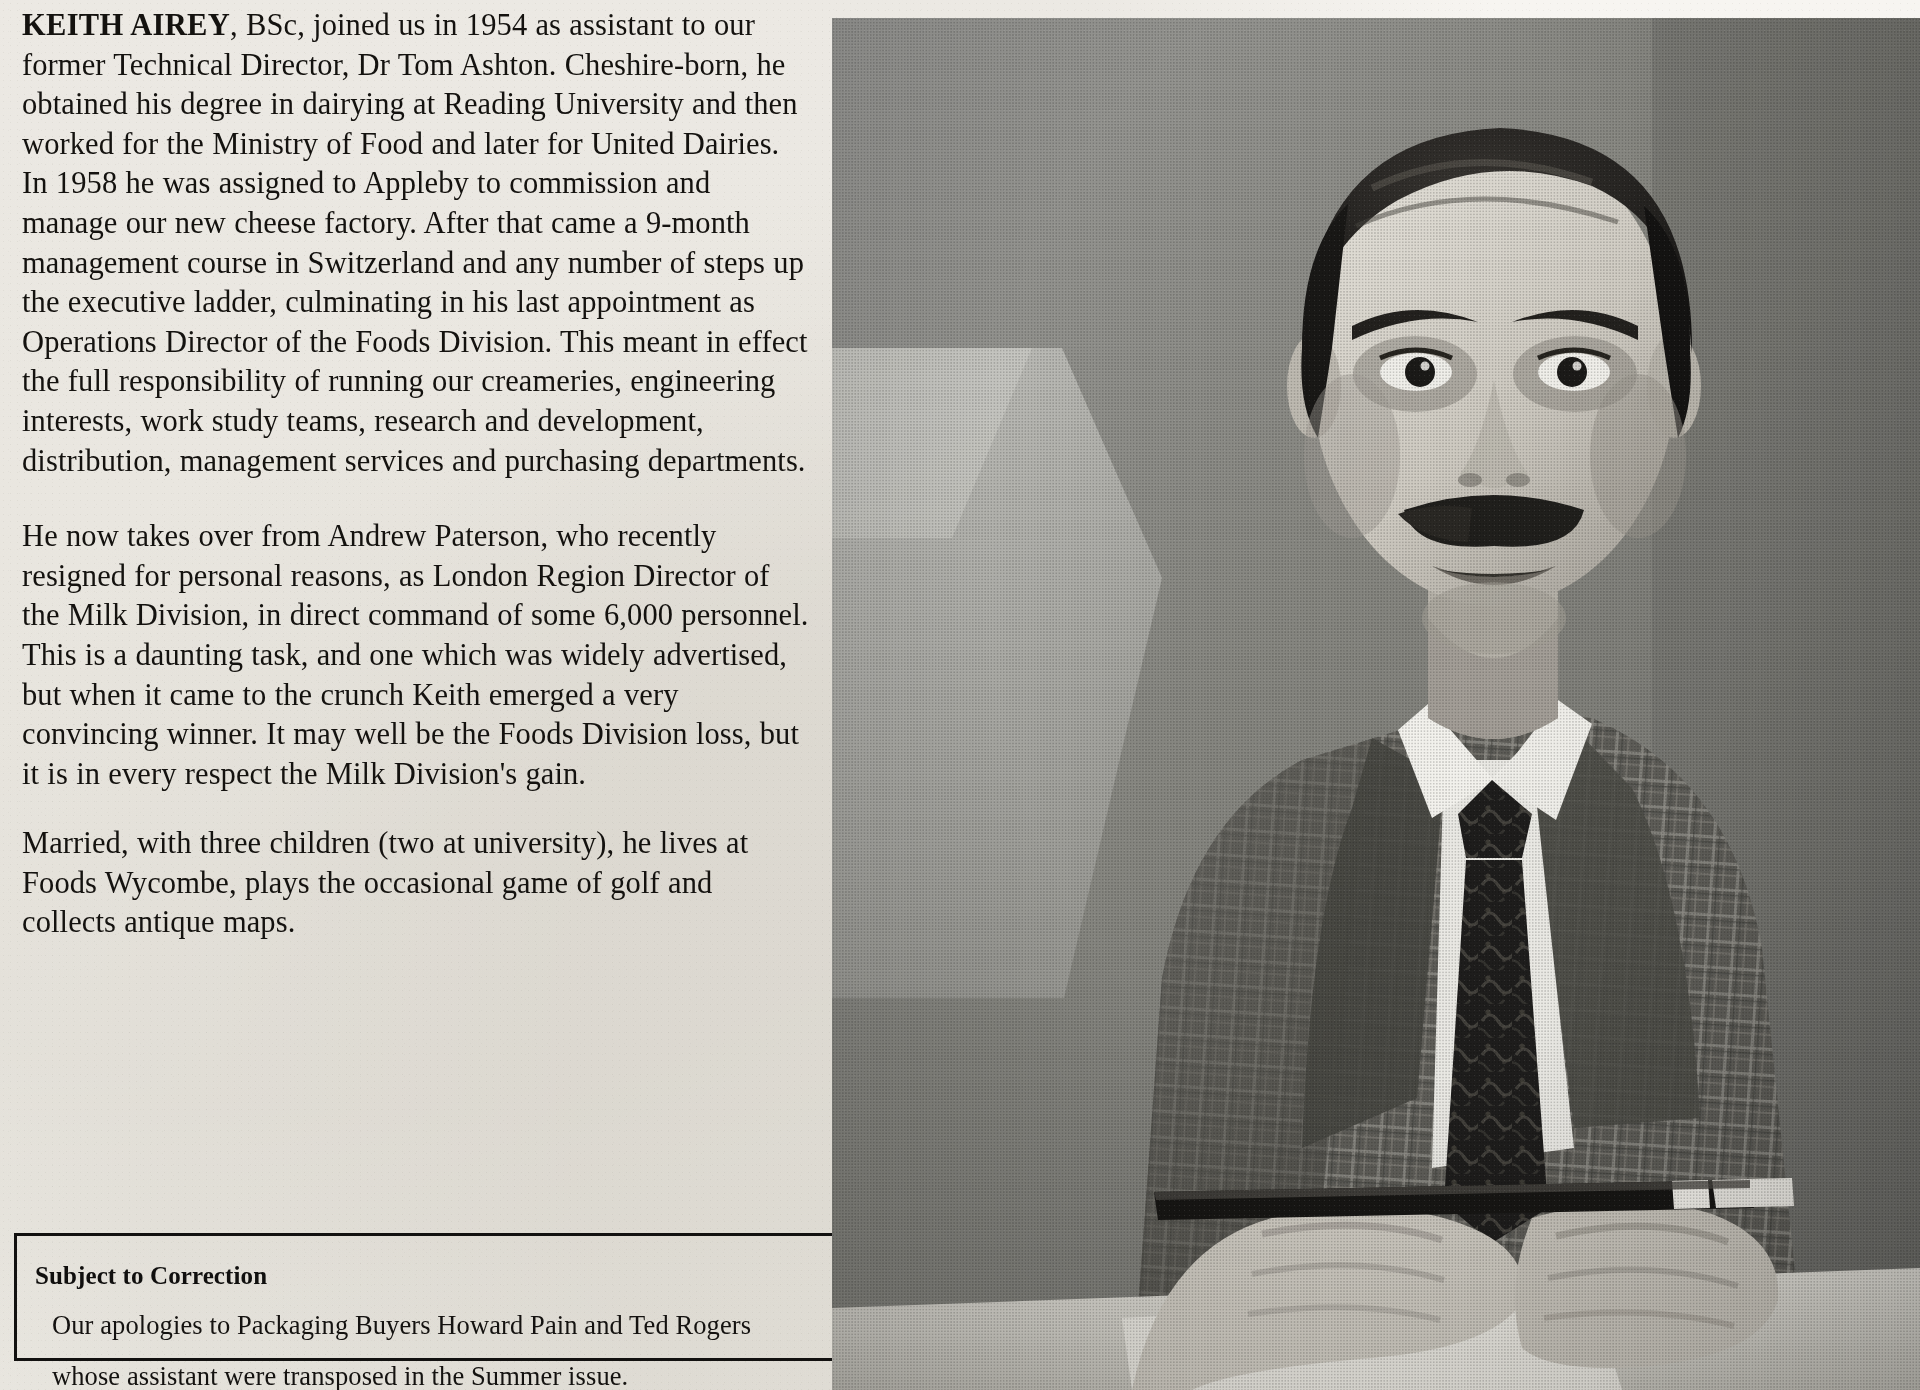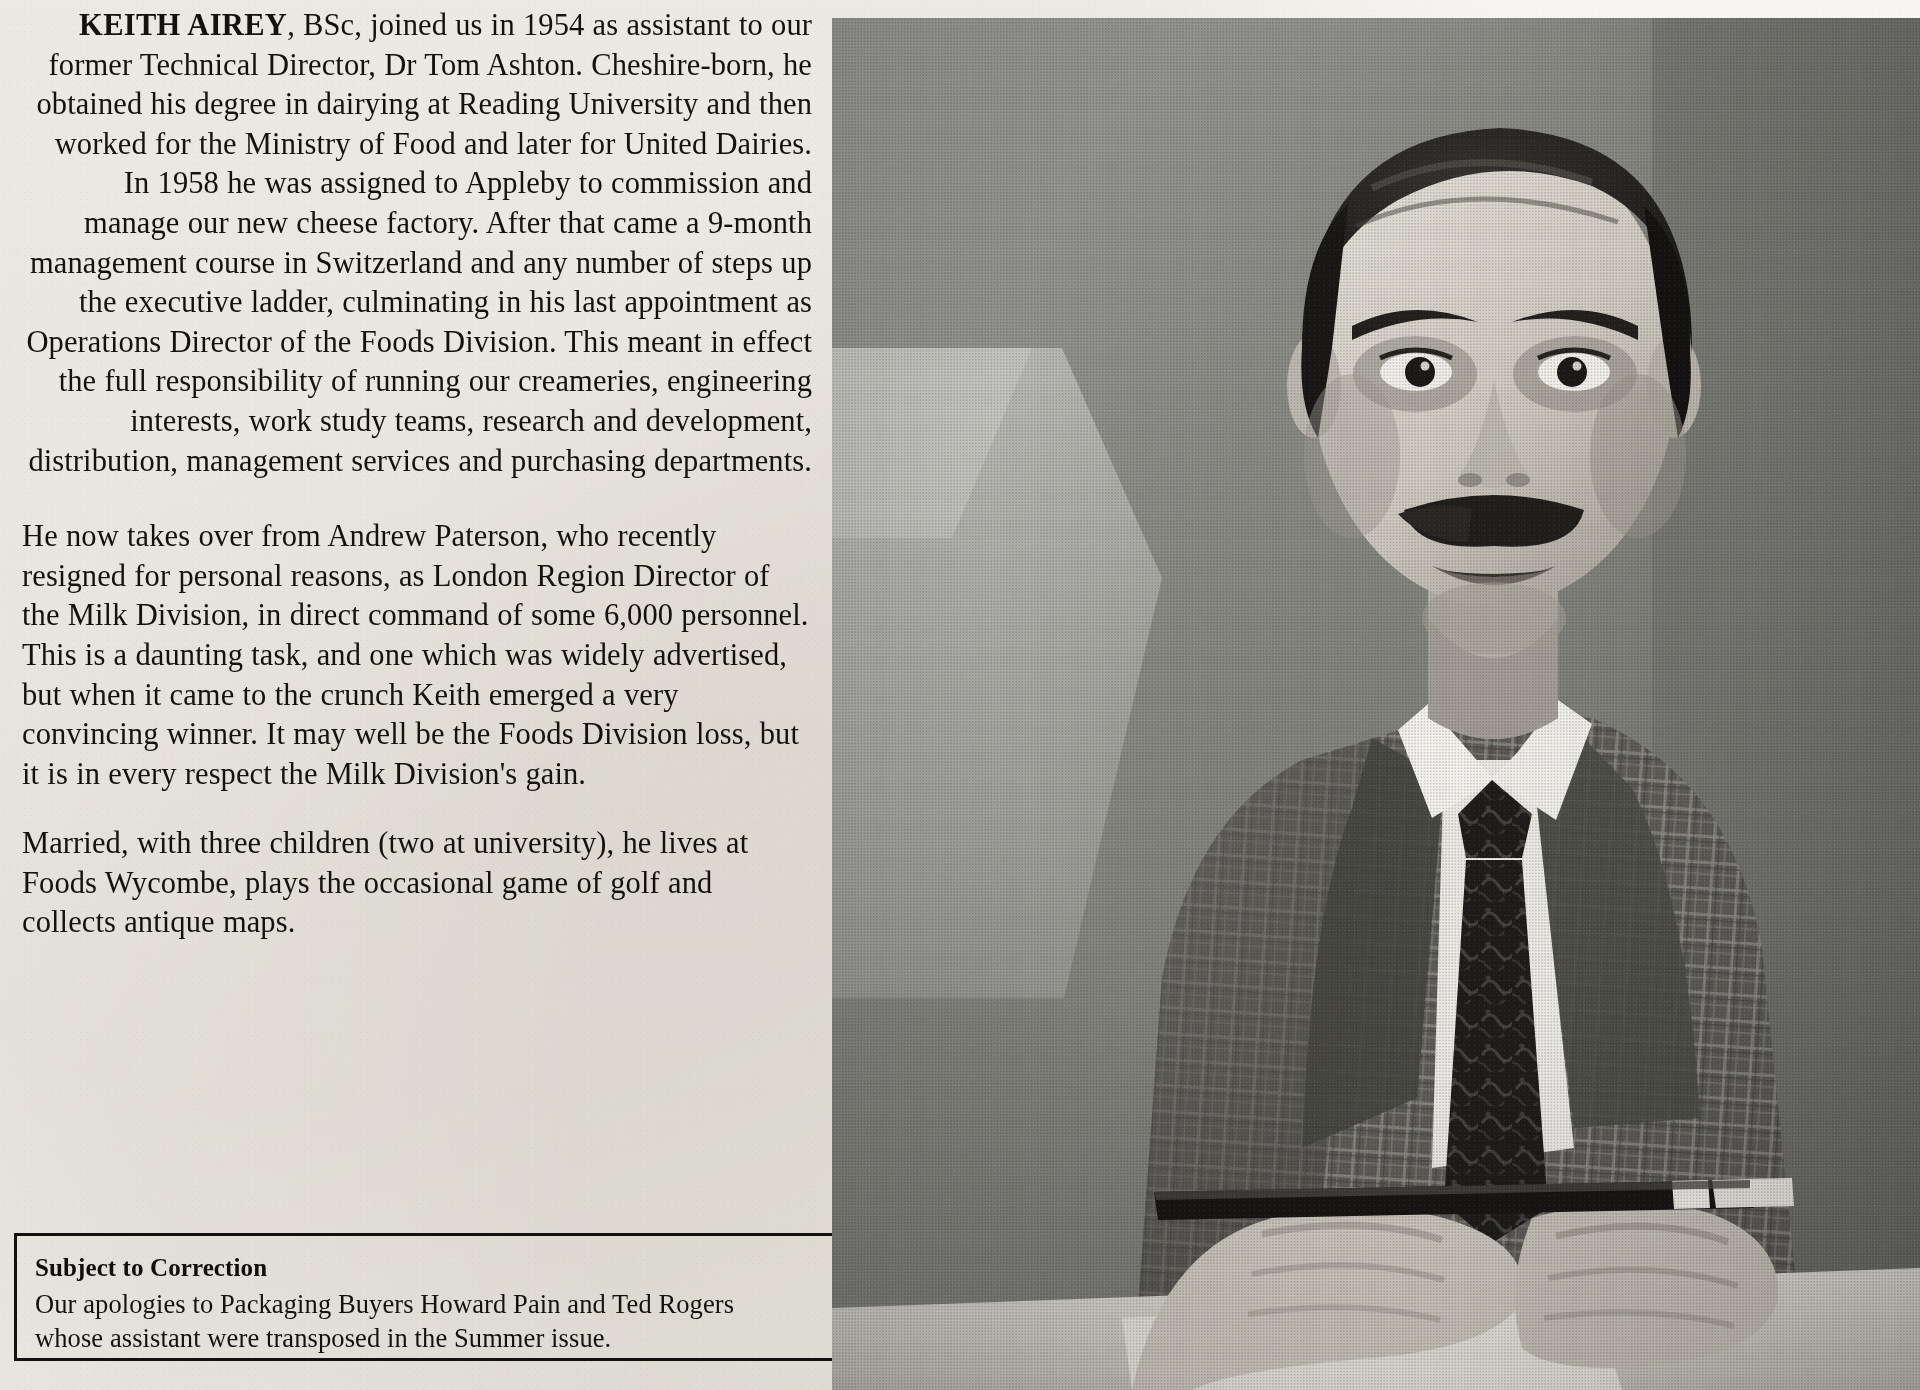--- a/index.html
+++ b/index.html
@@ -46,43 +46,43 @@
   }
   .body-par {
     margin: 0 0 30px 0;
     font-size: 30.5px;
     line-height: 39.6px;
     color: #14120f;
     letter-spacing: .1px;
     word-spacing: .5px;
     text-rendering: optimizeLegibility;
   }
-  .body-par:first-child { margin-top: 0; text-align: right; }
+  .body-par:first-child { margin-top: 0; }
   .body-par.lead { margin-bottom: 36px; }
   .nm { font-weight: 600; letter-spacing: .3px; }
 
   
   #correction-box {
     position: absolute;
     left: 14px; top: 1233px;
     width: 898px; height: 128px;
     border: 3px solid #121110;
     background: transparent;
-    padding: 16px 0 0 18px;
+    padding: 24px 0 0 18px;
   }
   #correction-title {
     margin: 0 0 4px 0;
     font-size: 25px;
     line-height: 31px;
     font-weight: 700;
     color: #100f0e;
     letter-spacing: .1px;
   }
   .correction-line {
-    margin: 0;
+    margin: 17px;
     font-size: 26.5px;
     line-height: 34px;
     color: #141210;
     letter-spacing: .1px;
   }
 
   
   #photo {
     position: absolute;
     left: 832px; top: 18px;

